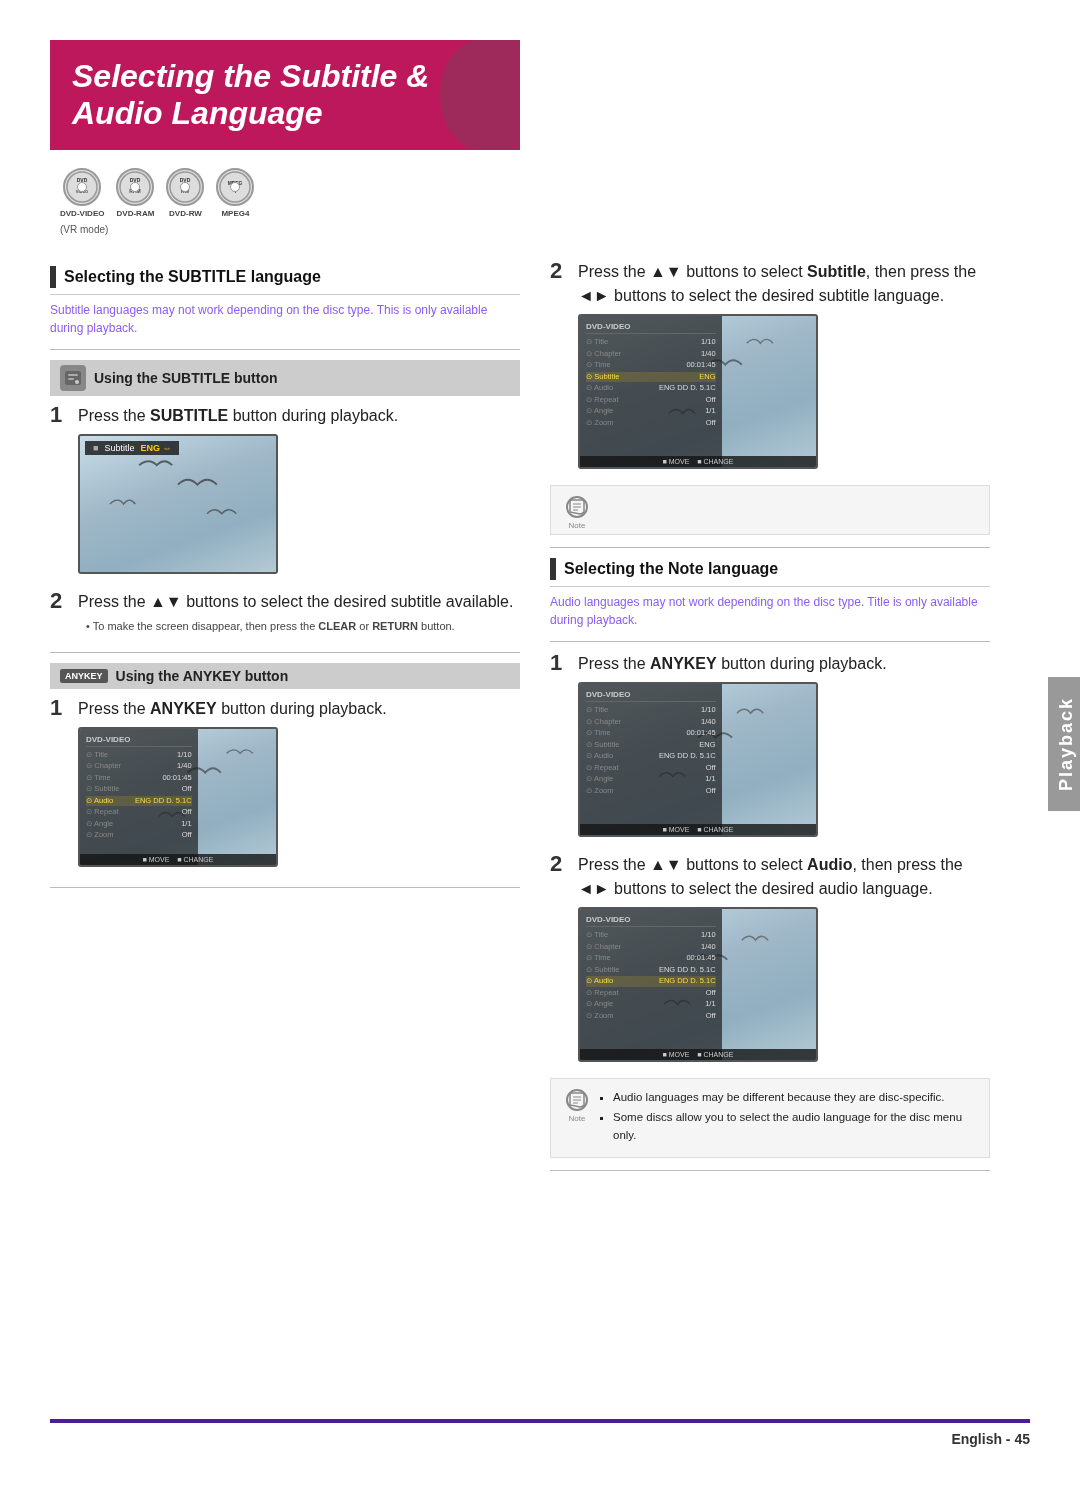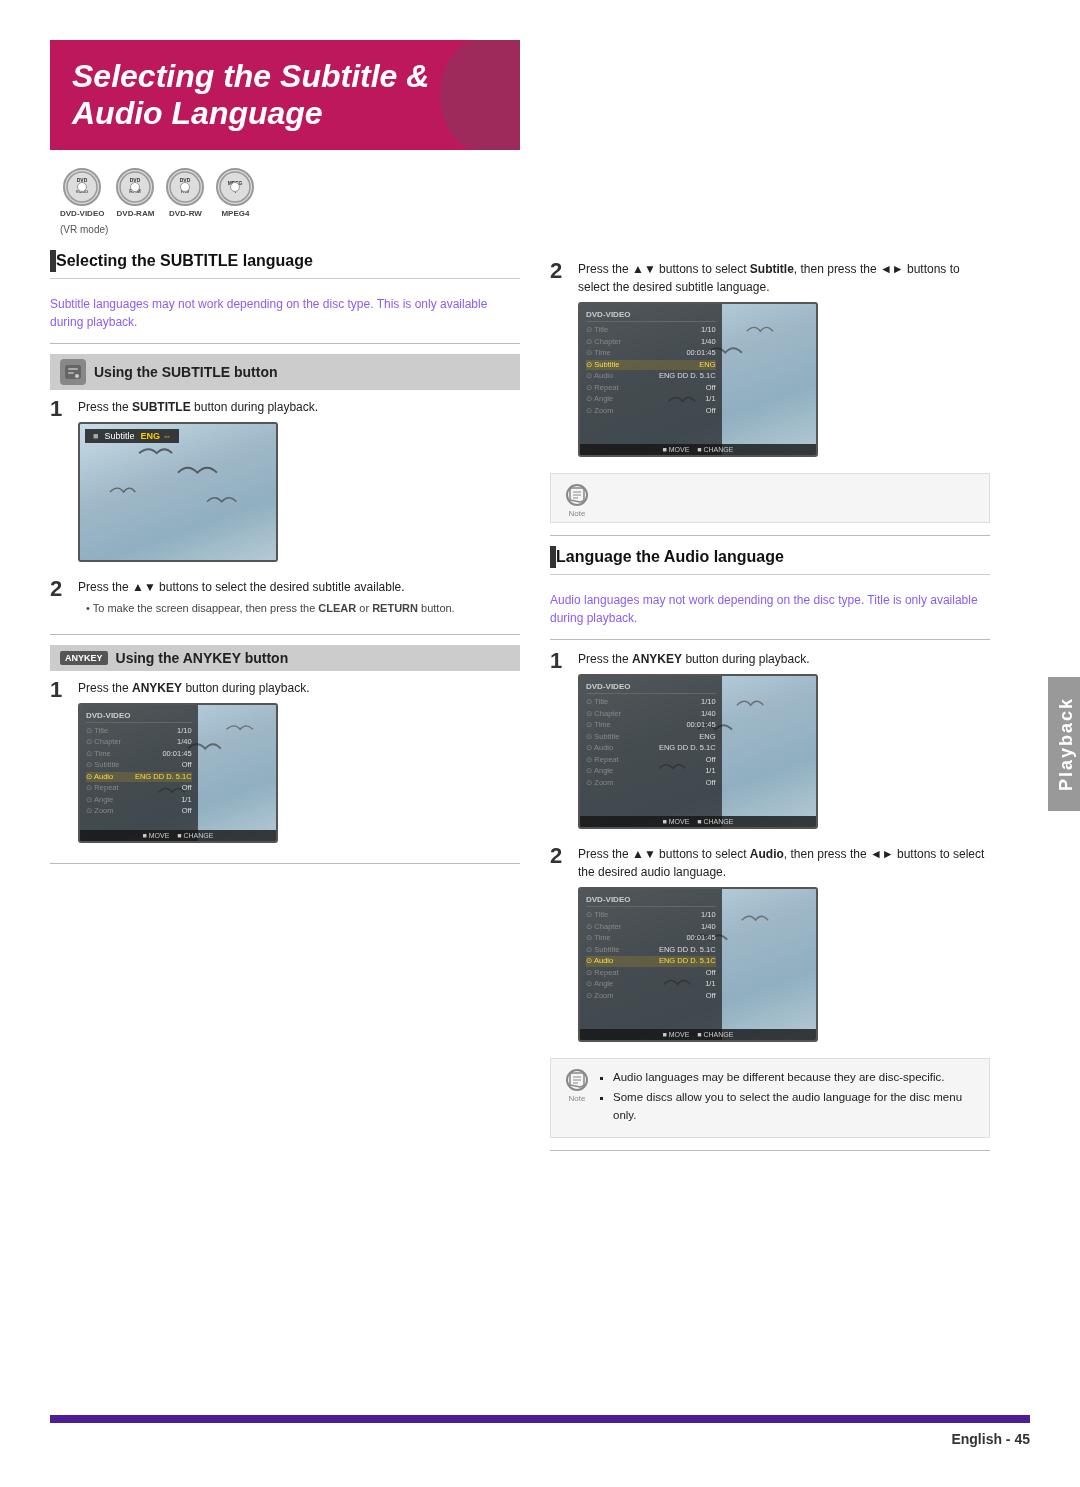--- a/index.html
+++ b/index.html
@@ -134,28 +134,29 @@
       font-size: 8px;
       color: #444;
       font-weight: bold;
       text-align: center;
     }
 
     .vr-mode-label {
       font-size: 10px;
       color: #555;
       padding-left: 10px;
-      margin-bottom: 15px;
+      margin-bottom: 31px;
     }
 
     
     .section-heading {
       display: flex;
       align-items: center;
-      margin-bottom: 16px;
+      gap: 8px;
+      margin-bottom: 6px;
       border-bottom: 1px solid #ccc;
       padding-bottom: 6px;
     }
 
     .section-heading-bar {
       width: 6px;
       height: 22px;
       background: #333;
       flex-shrink: 0;
     }
@@ -228,21 +229,21 @@
       color: #333;
       min-width: 18px;
       line-height: 1;
     }
 
     .step-content {
       flex: 1;
     }
 
     .step-text {
-      font-size: 12px;
+      font-size: 16px;
       line-height: 1.5;
       margin-bottom: 6px;
     }
 
     .step-text-indent {
       font-size: 11px;
       color: #444;
       margin-left: 8px;
       margin-bottom: 6px;
     }
@@ -391,21 +392,21 @@
       border: none;
       border-top: 1px solid #bbb;
       margin: 10px 0;
     }
 
     
     .page-footer {
       display: flex;
       justify-content: flex-end;
       align-items: center;
-      border-top: 8px solid #4c1d95;
+      border-top: 4px solid #4c1d95;
       padding-top: 8px;
       margin-top: 10px;
     }
 
     .page-footer-text {
       font-size: 14px;
       font-weight: bold;
       color: #333;
     }
 
@@ -672,21 +673,21 @@
             </div>
             <span class="note-label">Note</span>
           </div>
         </div>
       </div>
 
       <hr class="divider">
 
       <div class="section-heading">
         <div class="section-heading-bar"></div>
-        <h2>Language the Audio language</h2>
+        <h2>Selecting the Note language</h2>
       </div>
       <p class="section-desc">Audio languages may not work depending on the disc type. Title is only available during playback.</p>
 
       <hr class="divider">
 
       <div class="step">
         <span class="step-number">1</span>
         <div class="step-content">
           <p class="step-text">Press the <strong>ANYKEY</strong> button during playback.</p>
 

